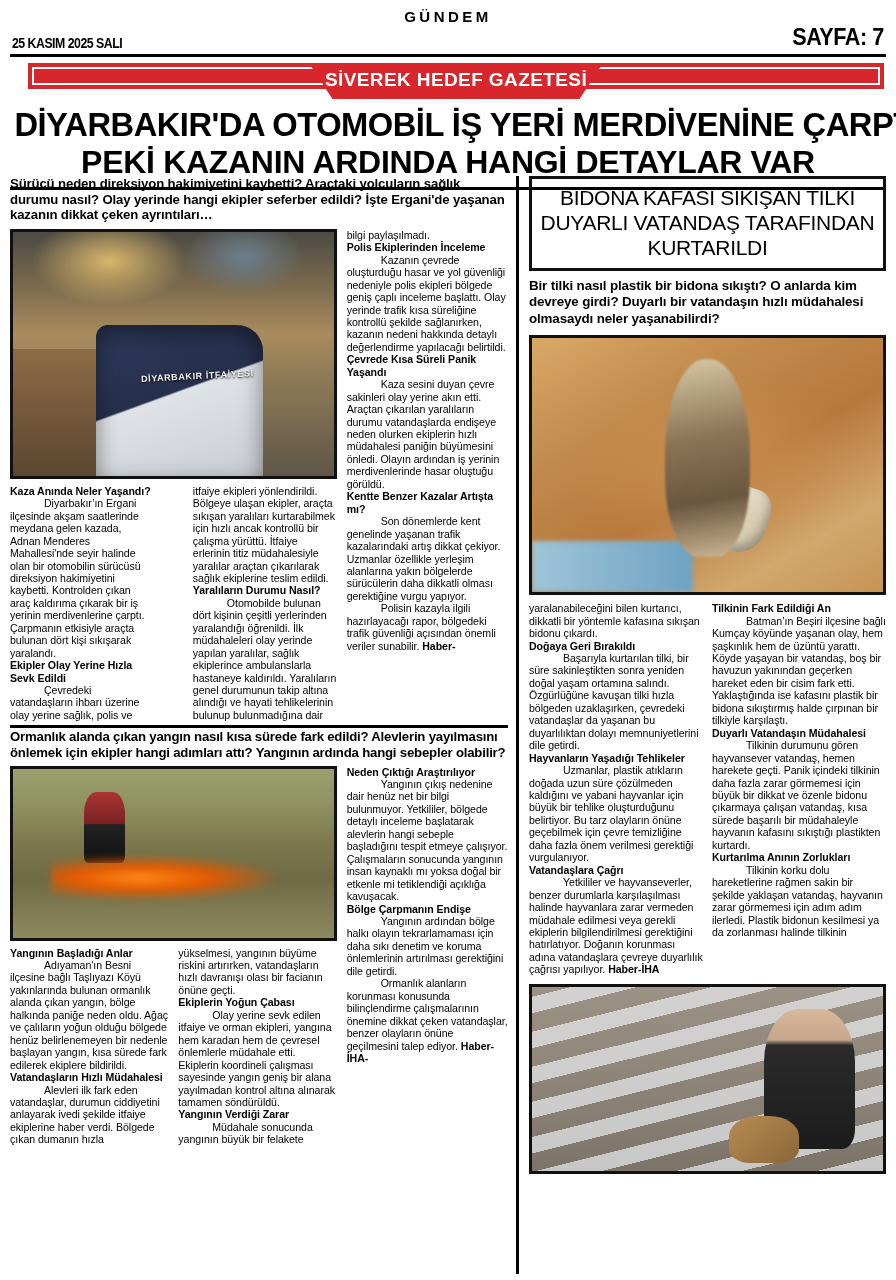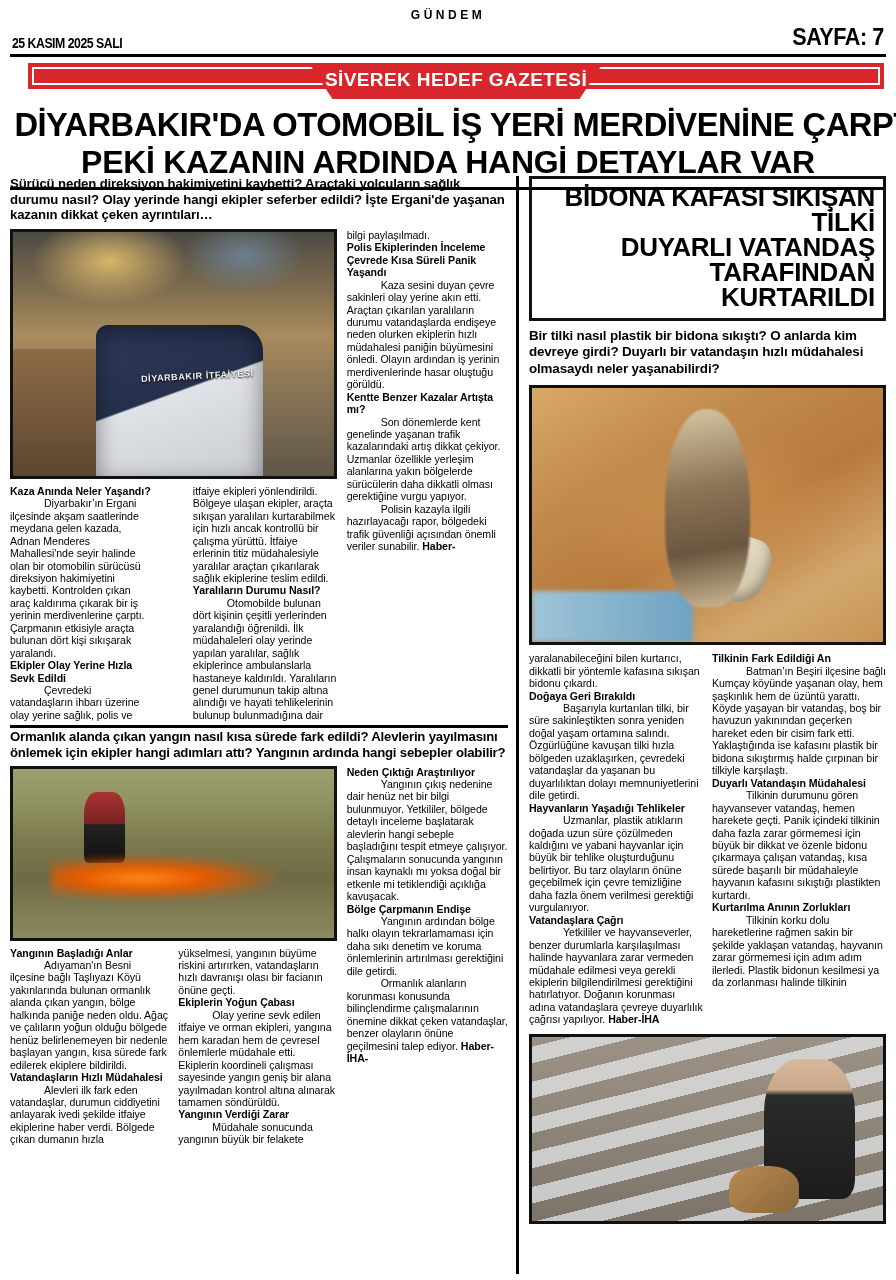--- a/index.html
+++ b/index.html
@@ -17,21 +17,21 @@
     display: flex; align-items: flex-end; justify-content: space-between;
     padding: 6px 12px 3px 12px;
     height: 54px;
   }
   .masthead-date {
     font-size: 15px; font-weight: bold; letter-spacing: -0.6px;
     transform: scaleX(0.82); transform-origin: left bottom;
     white-space: nowrap;
   }
   .masthead-center {
-    font-size: 12px; font-weight: bold; letter-spacing: 3.5px;
+    font-size: 15px; font-weight: bold; letter-spacing: 3.5px;
     position: absolute; left: 0; right: 0; text-align: center; top: 8px;
   }
   .masthead-page {
     font-size: 24px; font-weight: bold; letter-spacing: -0.5px;
     transform: scaleX(0.9); transform-origin: right bottom;
     white-space: nowrap; z-index: 2;
   }
   .rule-top { height: 3px; background: #000; margin: 0 10px; }
 
   
@@ -197,21 +197,21 @@
   .fire-lead {
     font-size: 13.2px; font-weight: bold; line-height: 15.6px; margin-top: 1px;
     letter-spacing: -0.2px;
   }
 
   
   .fox-head-box {
     border: 3px solid #111; padding: 6px 8px 8px 8px; text-align: center;
   }
   .fox-head-box div {
-    font-size: 26px; font-weight: bold; line-height: 25px; letter-spacing: -0.3px; text-align: right;
+    font-size: 21px; font-weight: normal; line-height: 25px; letter-spacing: -0.3px;
   }
   .fox-lead {
     font-size: 13.4px; font-weight: bold; line-height: 16.4px; margin-top: 7px;
     letter-spacing: -0.15px;
   }
   .hr-thick { height: 3px; background: #000; }
 </style>
 </head>
 <body>
 
@@ -257,20 +257,21 @@
           <div class="bodytxt">
               <p class="noind">itfaiye ekipleri yönlendirildi. Bölgeye ulaşan ekipler, araçta sıkışan yaralıları kurtarabilmek için hızlı ancak kontrollü bir çalışma yürüttü. İtfaiye erlerinin titiz müdahalesiyle yaralılar araçtan çıkarılarak sağlık ekiplerine teslim edildi.</p>
               <p class="sub">Yaralıların Durumu Nasıl?</p>
               <p>Otomobilde bulunan dört kişinin çeşitli yerlerinden yaralandığı öğrenildi. İlk müdahaleleri olay yerinde yapılan yaralılar, sağlık ekiplerince ambulanslarla hastaneye kaldırıldı. Yaralıların genel durumunun takip altına alındığı ve hayati tehlikelerinin bulunup bulunmadığına dair</p>
             </div>
         </div>
       </div>
       <div class="bodytxt" style="width:163px;">
           <p class="noind">bilgi paylaşılmadı.</p>
           <p class="sub">Polis Ekiplerinden İnceleme</p>
+          <p>Kazanın çevrede oluşturduğu hasar ve yol güvenliği nedeniyle polis ekipleri bölgede geniş çaplı inceleme başlattı. Olay yerinde trafik kısa süreliğine kontrollü şekilde sağlanırken, kazanın nedeni hakkında detaylı değerlendirme yapılacağı belirtildi.</p>
           <p class="sub">Çevrede Kısa Süreli Panik Yaşandı</p>
           <p>Kaza sesini duyan çevre sakinleri olay yerine akın etti. Araçtan çıkarılan yaralıların durumu vatandaşlarda endişeye neden olurken ekiplerin hızlı müdahalesi paniğin büyümesini önledi. Olayın ardından iş yerinin merdivenlerinde hasar oluştuğu görüldü.</p>
           <p class="sub">Kentte Benzer Kazalar Artışta mı?</p>
           <p>Son dönemlerde kent genelinde yaşanan trafik kazalarındaki artış dikkat çekiyor. Uzmanlar özellikle yerleşim alanlarına yakın bölgelerde sürücülerin daha dikkatli olması gerektiğine vurgu yapıyor.</p>
           <p>Polisin kazayla ilgili hazırlayacağı rapor, bölgedeki trafik güvenliği açısından önemli veriler sunabilir. <b>Haber-</b></p>
         </div>
     </div>
 
     <div class="hr-thick" style="margin-top:4px;"></div>
     <div class="fire-lead">Ormanlık alanda çıkan yangın nasıl kısa sürede fark edildi? Alevlerin yayılmasını önlemek için ekipler hangi adımları attı? Yangının ardında hangi sebepler olabilir?</div>

